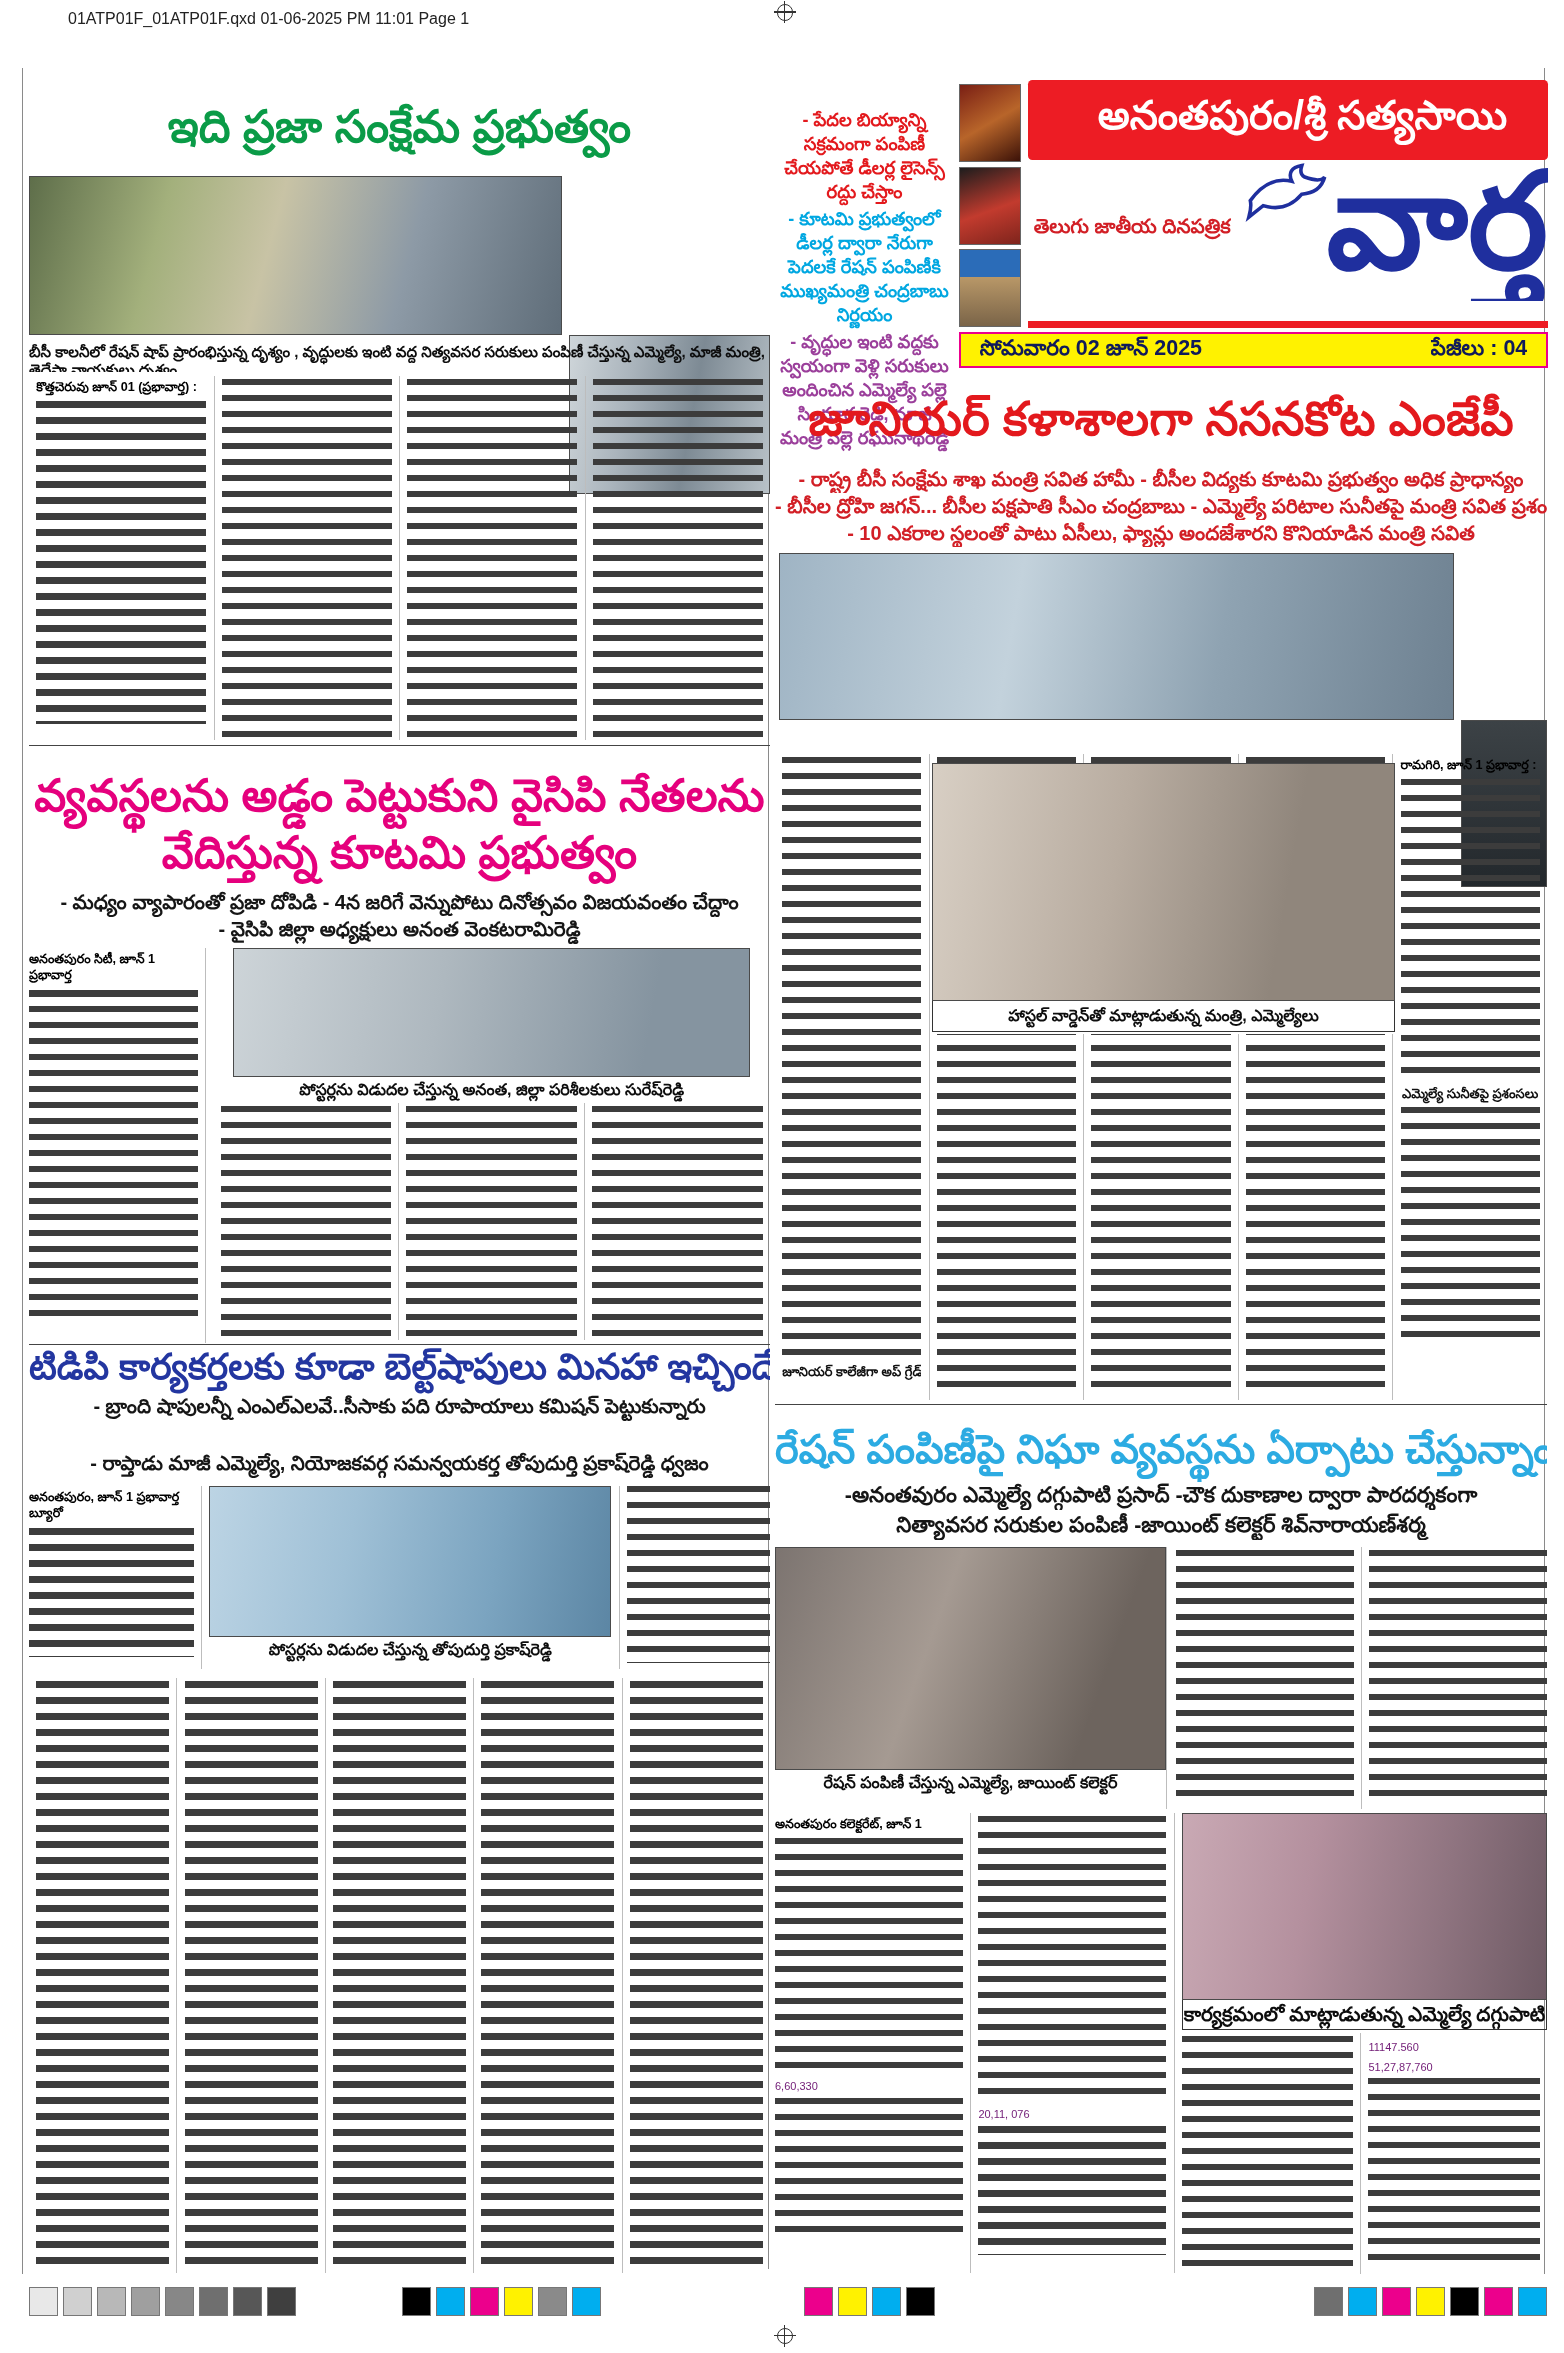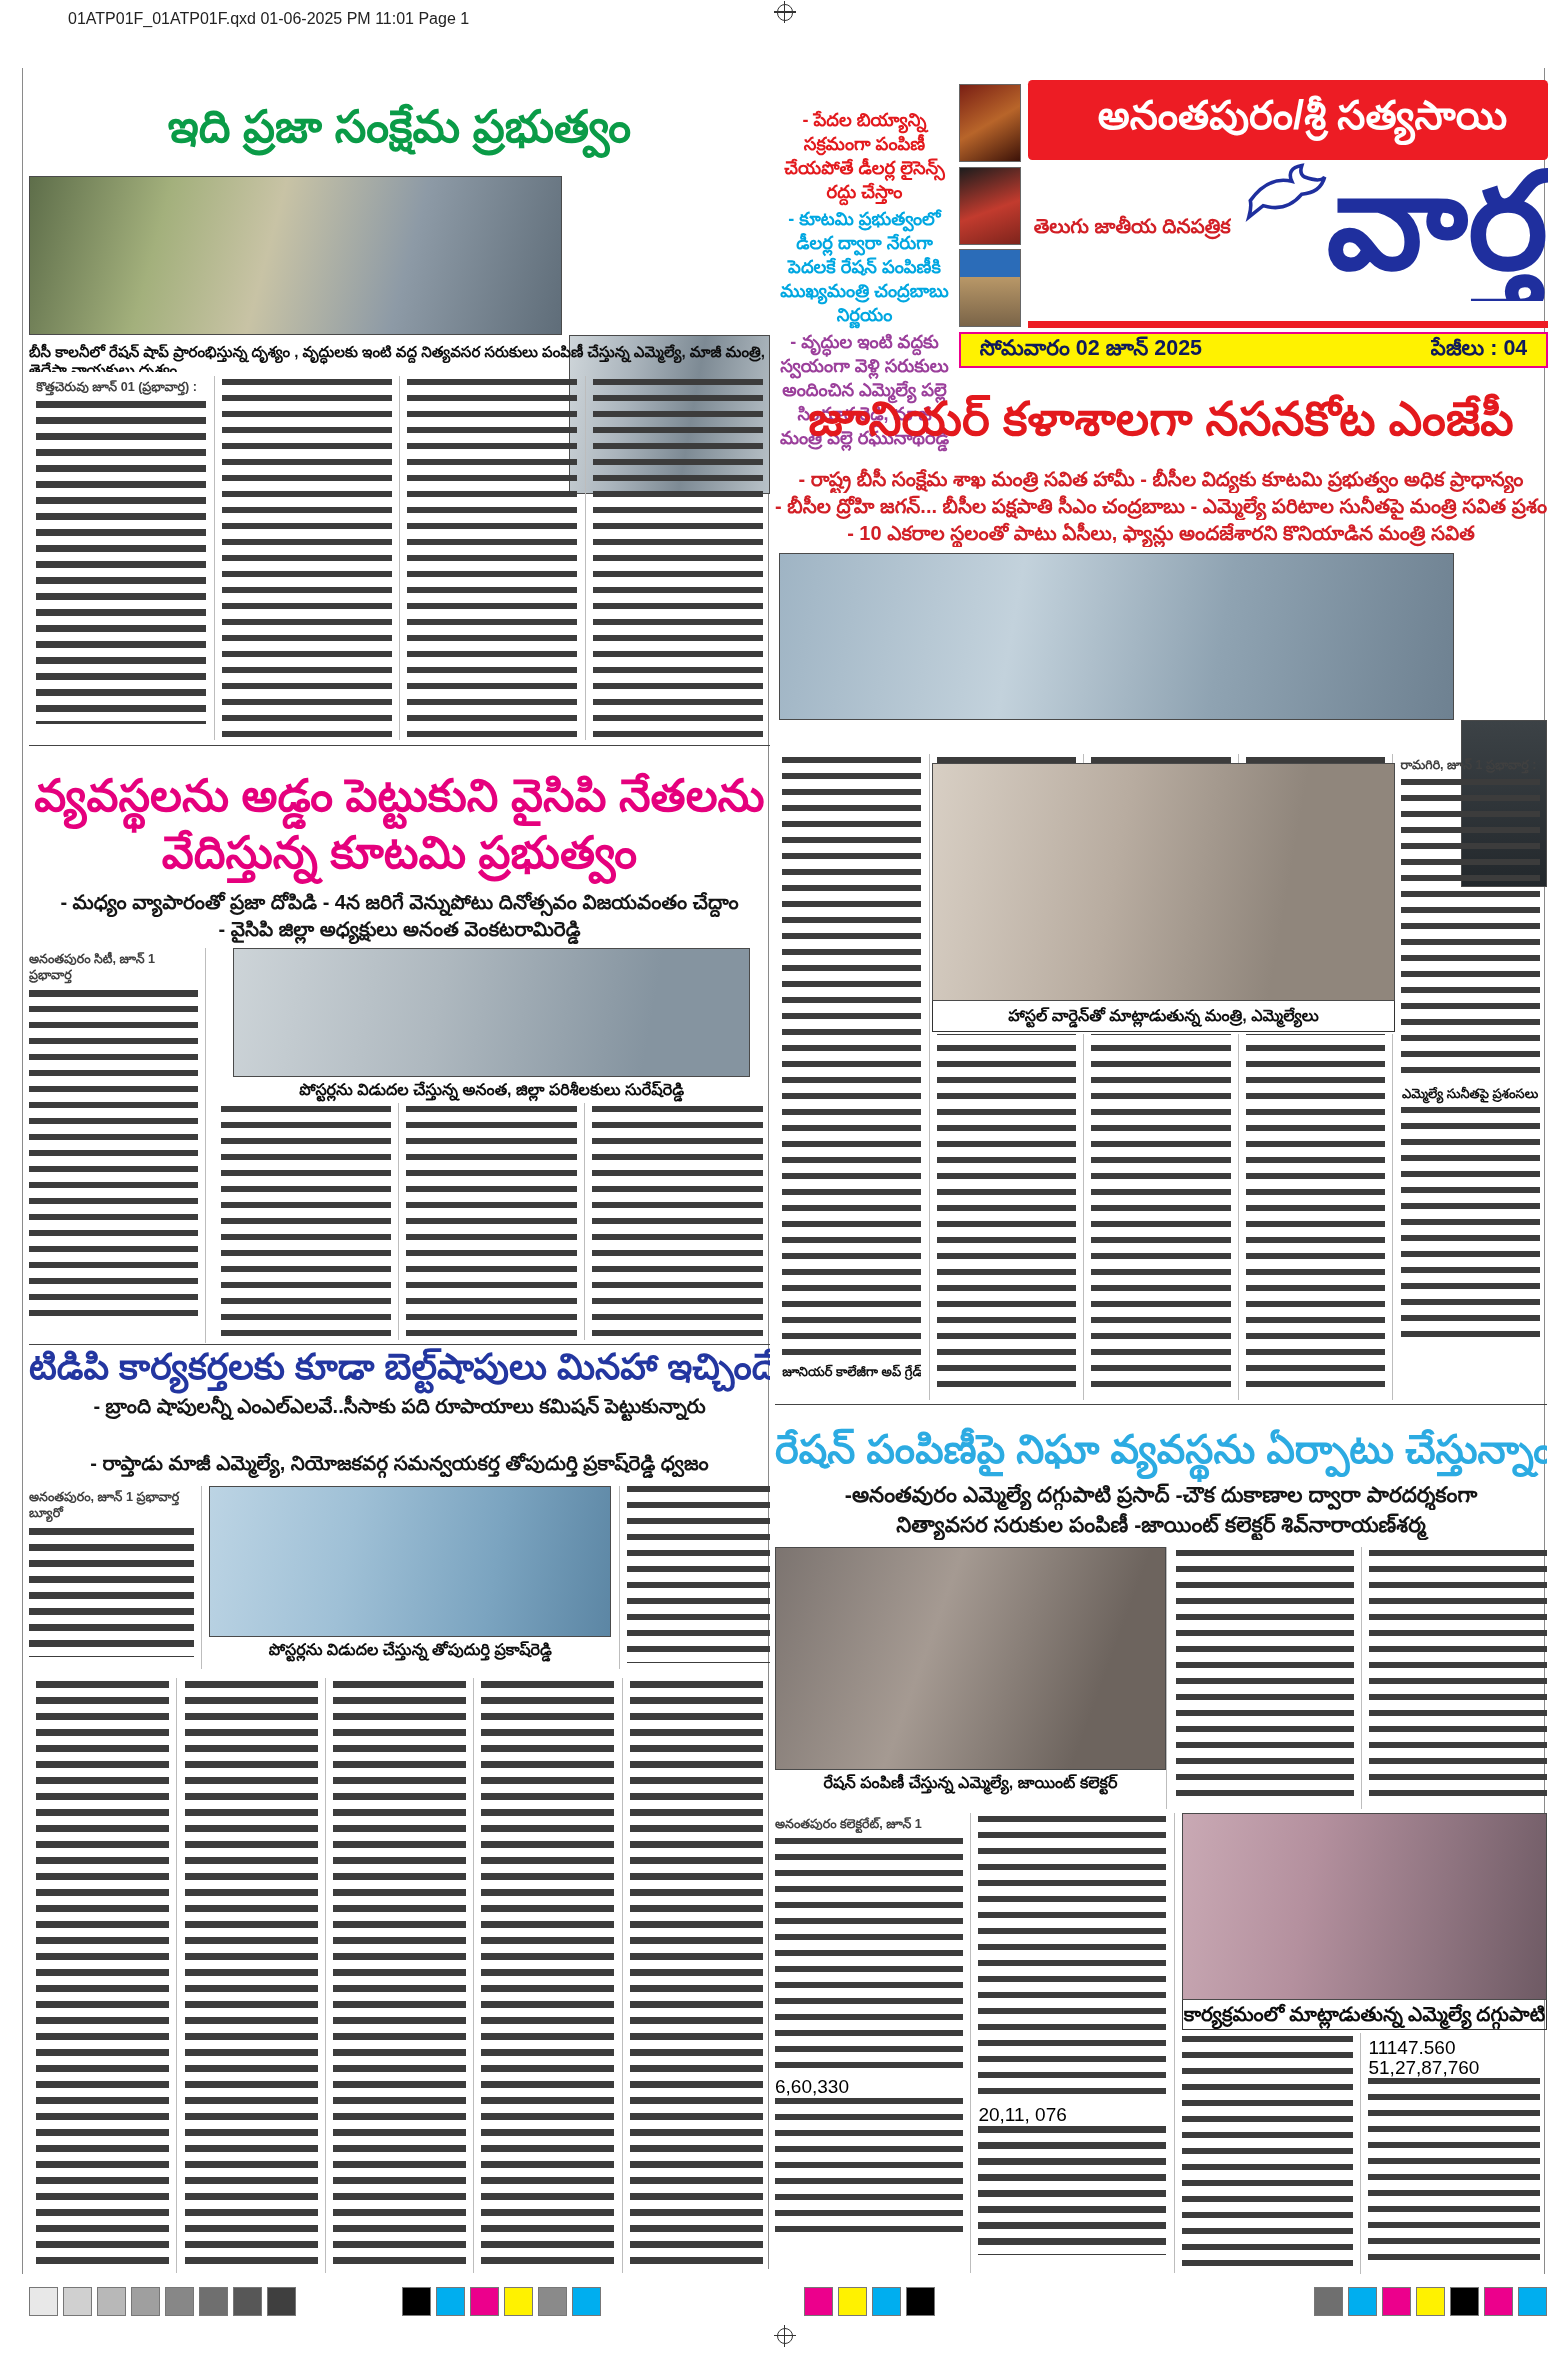--- a/index.html
+++ b/index.html
@@ -23,23 +23,23 @@
   .crosshair .v{position:absolute;left:10px;top:0;width:1.4px;height:21.5px;background:#333;}
 
   
   .photo{position:relative;border:0.7px solid #4a4a4a;box-sizing:border-box;}
 
   
   .greek{background-image:repeating-linear-gradient(to bottom,#3c3c3c 0px,#3c3c3c 6.5px,transparent 6.5px,transparent 16px);}
   .cols{display:flex;height:100%;}
   .col{flex:1;padding:2.9px 7.2px 0 7.2px;min-width:0;}
   .col + .col{border-left:0.7px solid #bdbdbd;}
-  .dl{font-weight:bold;font-size:12.6px;line-height:16.5px;color:#404040;margin-bottom:5.7px;}
+  .dl{font-weight:bold;font-size:12.6px;line-height:16.5px;color:#000000;margin-bottom:5.7px;}
   .ih{font-weight:bold;font-size:13px;line-height:17px;color:#101010;margin:4.3px 0;}
-  .fig{font-size:19px;line-height:17px;color:#000000;margin:2.9px 0;}
+  .fig{font-size:11px;line-height:17px;color:#701a75;margin:2.9px 0;}
 
   .caption{font-weight:bold;color:#0d0d0d;line-height:1.22;overflow:hidden;}
 
   
   .hl-green{color:#0a9b47;font-weight:bold;}
   .hl-red{color:#e3191d;font-weight:bold;}
   .hl-pink{color:#e5007d;font-weight:bold;}
   .hl-blue{color:#2336a0;font-weight:bold;}
   .hl-cyan{color:#2cabe2;font-weight:bold;}
   .subbul{font-weight:bold;color:#161616;}

